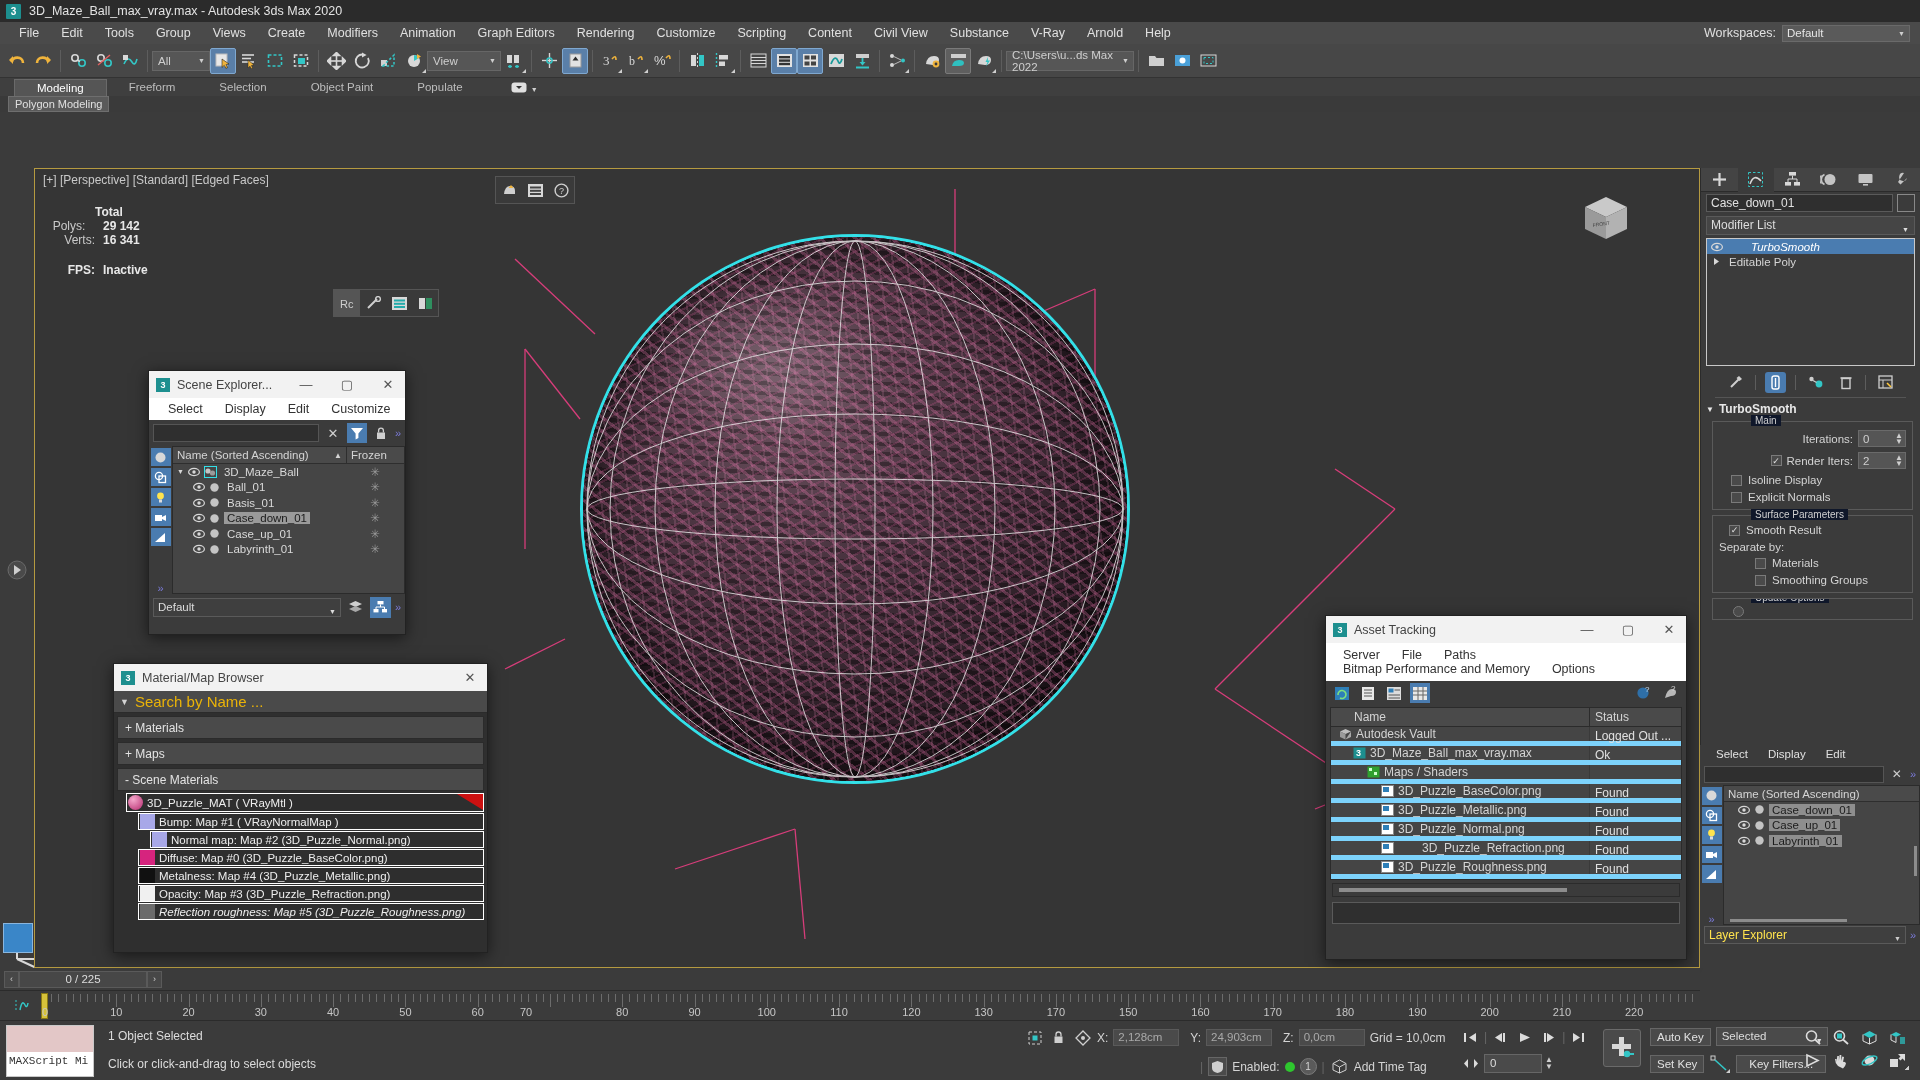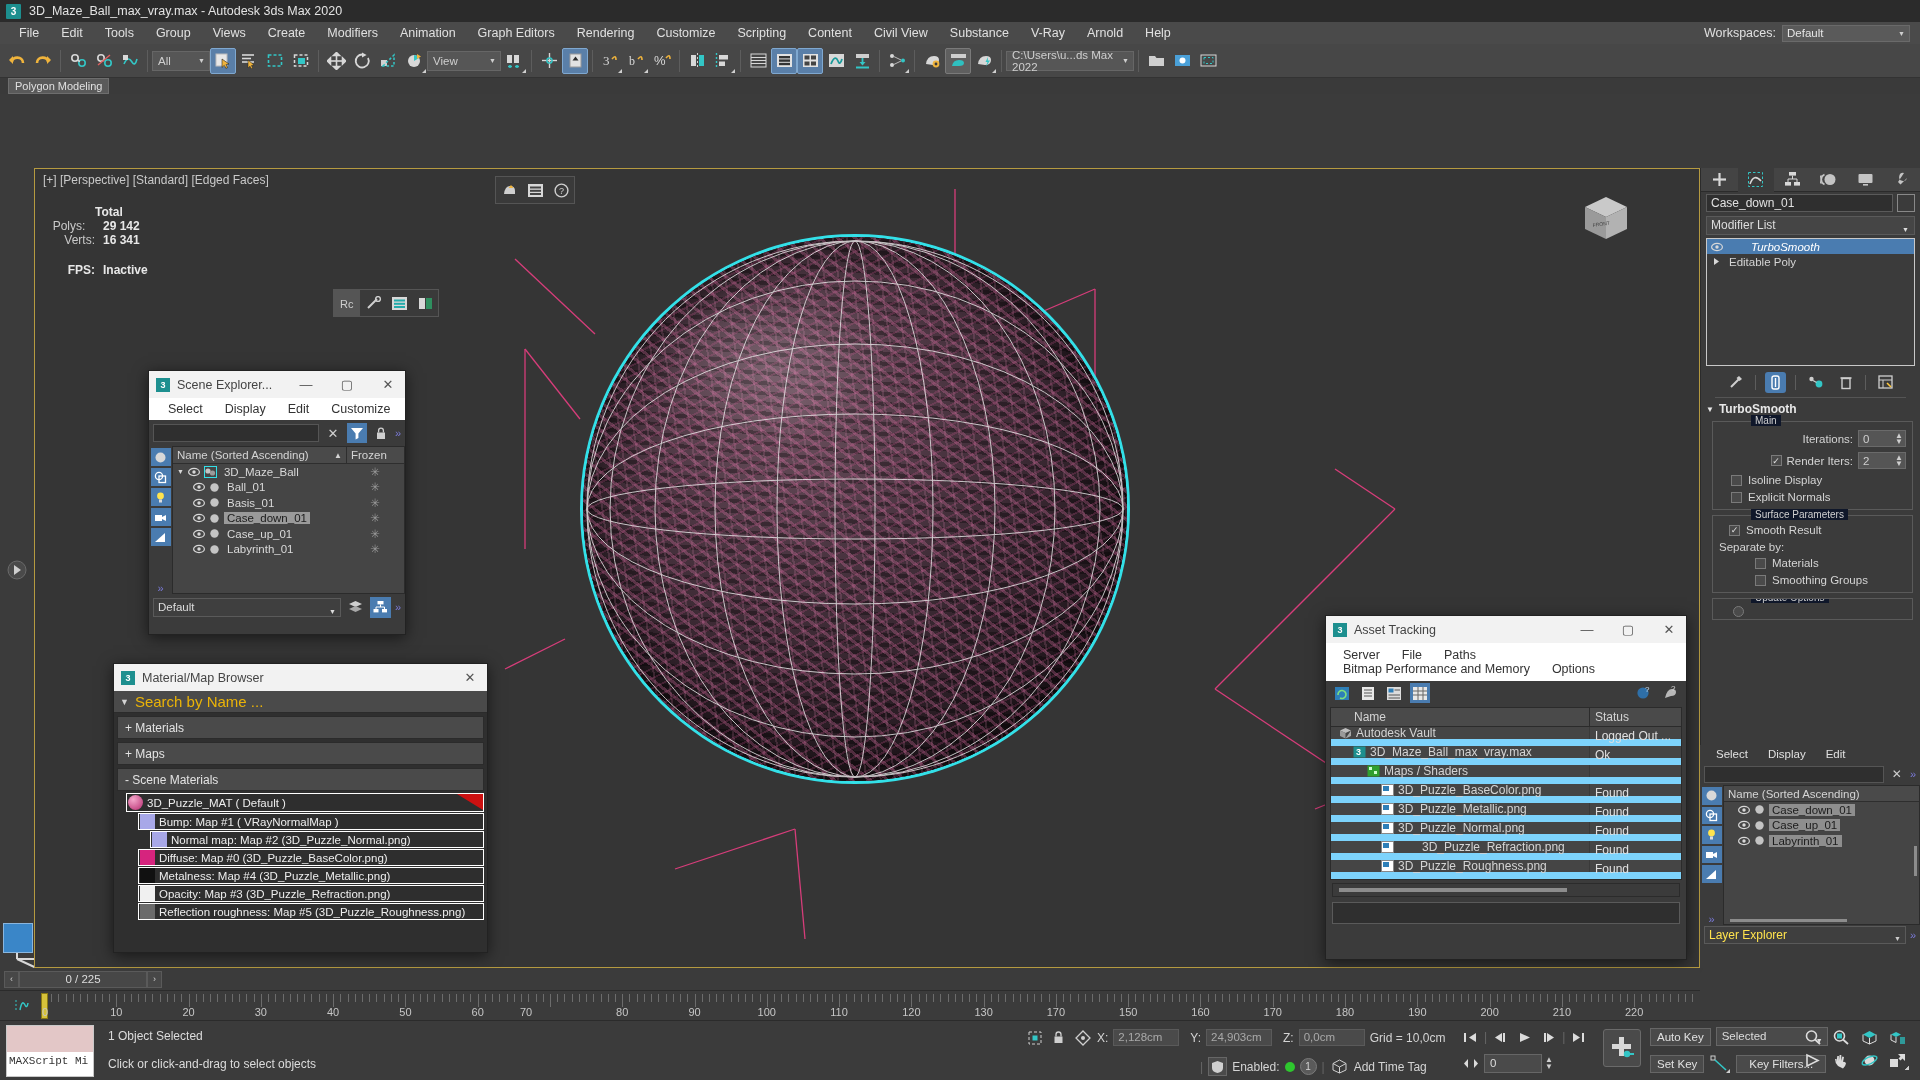--- a/index.html
+++ b/index.html
@@ -127,21 +127,21 @@
 
   
   #asset-tracking { left:1325px; top:615px; width:362px; height:345px; }
   .at-tools { height:24px; background:#3b3b3b; display:flex; align-items:center; gap:6px; padding:0 6px; }
   .at-tools .b { width:20px; height:20px; display:flex; align-items:center; justify-content:center; }
   .at-tools .b.on { background:#4a7cb0; }
   .at-grid { margin:2px 4px; background:#454545; border:1px solid #2b2b2b; }
   .at-hdr { display:flex; height:19px; background:#4a4a4a; font-size:12px; border-bottom:1px solid #2b2b2b;}
   .at-hdr .c1 { flex:1; padding-left:23px; line-height:19px;}
   .at-hdr .c2 { width:92px; border-left:1px solid #2b2b2b; padding-left:5px; line-height:19px;}
-  .at-row { display:flex; height:19px; font-size:12px; border-bottom:7px solid #7dd3fc;}
+  .at-row { display:flex; height:19px; font-size:12px; border-bottom:5px solid #7dd3fc;}
   .at-row .c1 { flex:1; display:flex; align-items:center; gap:4px; line-height:19px;}
   .at-row .c2 { width:92px; border-left:1px solid #3a3a3a; padding-left:5px; line-height:19px; color:#e0e0e0;}
   .at-scroll { height:14px; margin:3px 6px 0 6px; background:#3b3b3b; border:1px solid #2b2b2b; display:flex; align-items:center;}
   .at-scroll .thumb { height:4px; background:#8c8c8c; width:66%; margin-left:6px; }
   .at-status { height:22px; margin:5px 6px; background:#2f2f2f; border:1px solid #5a5a5a; }
 
   
   .cmdpanel { position:absolute; left:1700px; top:168px; width:220px; height:800px; background:#3b3b3b;
     border-left:1px solid #2b2b2b; }
   .cp-tabs { height:24px; display:flex; align-items:center; background:#444; border-bottom:1px solid #2b2b2b;}
@@ -530,20 +530,38 @@
         </svg>
       </div>
     <div class="tb">
         <svg width="19" height="17" viewBox="0 0 19 17">
           <rect x="2" y="3" width="15" height="11" fill="none" stroke="#d8d8d8"></rect>
           <rect x="5" y="5.5" width="9" height="6" fill="none" stroke="#33c6c6" stroke-dasharray="2 2"></rect>
         </svg>
       </div>
   </div>
 
+  <div class="ribbon">
+      <div id="ribbon-tabs" style="display:flex;align-items:flex-end">
+        <div class="rtab active">Modeling</div>
+        <div class="rtab">Freeform</div>
+        <div class="rtab">Selection</div>
+        <div class="rtab">Object Paint</div>
+        <div class="rtab">Populate</div>
+      </div>
+    <div style="display:flex;align-items:center;margin-left:26px;gap:4px">
+      <span style="display:inline-block">
+        <svg width="16" height="11" viewBox="0 0 16 11">
+            <rect x="0.5" y="0.5" width="15" height="10" rx="3" fill="#e0e0e0"></rect>
+            <path d="M5 4 l3 3 l3 -3 z" fill="#333"></path>
+          </svg>
+      </span>
+      <span style="font-size:7px;color:#cfcfcf">▼</span>
+    </div>
+  </div>
   <div class="ribbon2">
     <div class="rchip">Polygon Modeling</div>
   </div>
 
   <div class="railL">
     <div style="position:absolute;left:5px;top:390px;width:24px;height:24px">
       <svg width="24" height="24" viewBox="0 0 24 24">
           <circle cx="12" cy="12" r="9" fill="#4a4a4a" stroke="#6a6a6a"></circle>
           <path d="M9 7 l7 5 l-7 5 z" fill="#cfcfcf"></path>
         </svg>
@@ -877,21 +895,21 @@
     <div class="mb-search">
       <span class="cv">▼</span>
       <span class="ph">Search by Name ...</span>
     </div>
     <div class="mb-sect">+ Materials</div>
     <div class="mb-sect">+ Maps</div>
     <div class="mb-sect">- Scene Materials</div>
     <div class="mb-items">
       <div class="mb-item" style="height:19px">
         <span class="sw" style="border-radius:50%;background:radial-gradient(circle at 35% 30%,#f4a7cb,#b52a6e)"></span>
-        <span>3D_Puzzle_MAT  ( Default )</span>
+        <span>3D_Puzzle_MAT  ( VRayMtl )</span>
         <span class="redcorner"></span>
       </div>
       <div id="mb-rows">
           <div class="mb-item" style="margin-left: 12px;">
             <span class="sw" style="background: rgb(168, 168, 232);"></span>
             <span>Bump: Map #1  ( VRayNormalMap )</span>
           </div>
           <div class="mb-item" style="margin-left: 24px;">
             <span class="sw" style="background: rgb(168, 168, 232);"></span>
             <span>Normal map: Map #2 (3D_Puzzle_Normal.png)</span>
@@ -901,21 +919,21 @@
             <span>Diffuse: Map #0 (3D_Puzzle_BaseColor.png)</span>
           </div>
           <div class="mb-item" style="margin-left: 12px;">
             <span class="sw" style="background: rgb(17, 17, 17);"></span>
             <span>Metalness: Map #4 (3D_Puzzle_Metallic.png)</span>
           </div>
           <div class="mb-item" style="margin-left: 12px;">
             <span class="sw" style="background: rgb(240, 240, 240);"></span>
             <span>Opacity: Map #3 (3D_Puzzle_Refraction.png)</span>
           </div>
-          <div class="mb-item" style="margin-left: 12px;">
+          <div class="mb-item" style="margin-left: 12px; font-style: italic;">
             <span class="sw" style="background: rgb(107, 107, 107);"></span>
             <span>Reflection roughness: Map #5 (3D_Puzzle_Roughness.png)</span>
           </div>
         </div>
     </div>
   </div>
 
   <div class="dlg" id="asset-tracking">
     <div class="dlg-title">
       <div class="ic">3</div>

